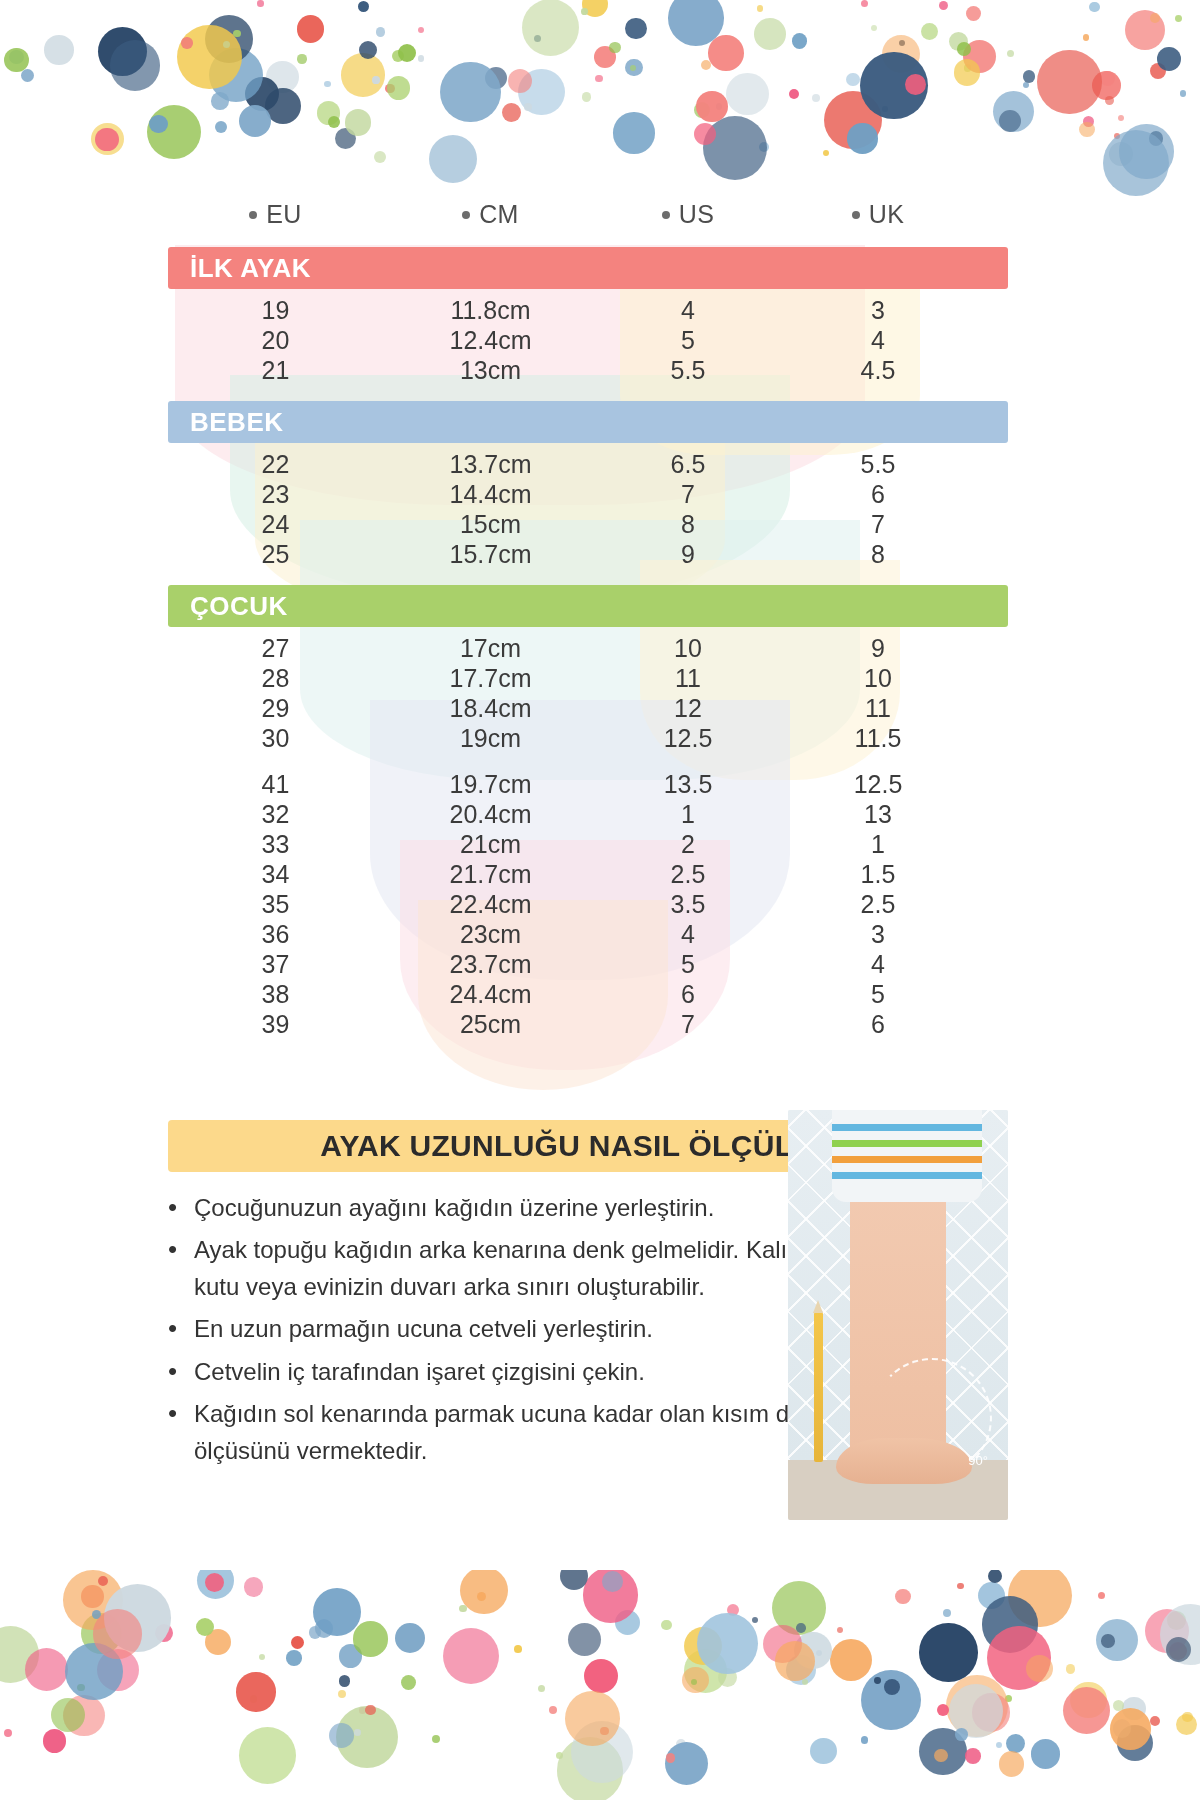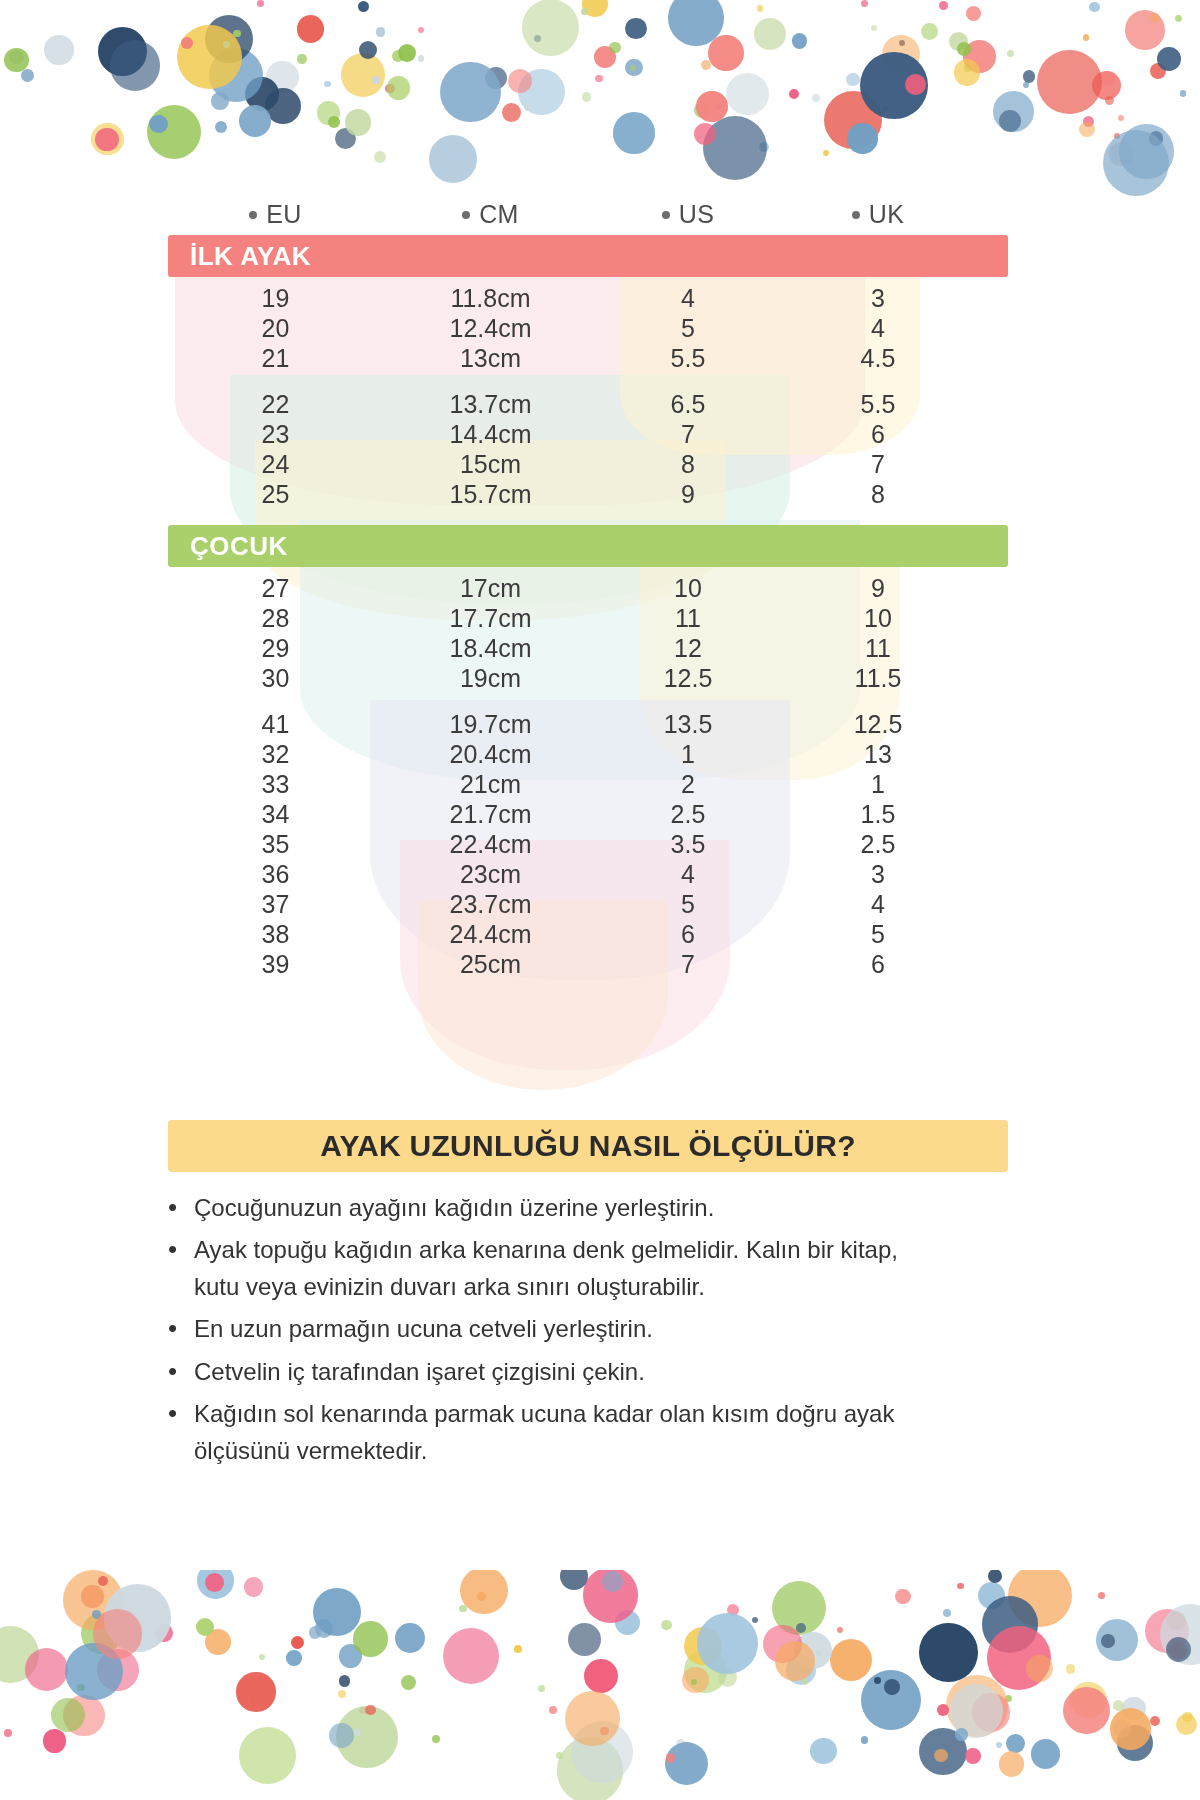--- a/index.html
+++ b/index.html
@@ -28,21 +28,21 @@
   
   .table-wrap {
     position: absolute;
     left: 168px;
     top: 200px;
     width: 840px;
   }
   .col-head {
     display: flex;
     padding-left: 0;
-    margin-bottom: 6px;
+    margin-bottom: 18px;
   }
   .col-head .ch {
     font-size: 25px;
     color: #4d4d4d;
     text-align: center;
     letter-spacing: .3px;
   }
   .ch .bullet {
     display: inline-block;
     width: 8px; height: 8px;
@@ -363,20 +363,23 @@
             <div class="cell us">5</div>
             <div class="cell uk">4</div>
           </div>
           <div class="row">
             <div class="cell eu">21</div>
             <div class="cell cm">13cm</div>
             <div class="cell us">5.5</div>
             <div class="cell uk">4.5</div>
           </div>
         </div>
+        <div class="group-bar" style="background: rgb(168, 196, 224);">
+          <span>BEBEK</span>
+        </div>
         <div class="rows">
           <div class="row">
             <div class="cell eu">22</div>
             <div class="cell cm">13.7cm</div>
             <div class="cell us">6.5</div>
             <div class="cell uk">5.5</div>
           </div>
           <div class="row">
             <div class="cell eu">23</div>
             <div class="cell cm">14.4cm</div>
@@ -504,20 +507,35 @@
       <div class="li">
         <div class="bul">•</div>
         <div class="txt">Cetvelin iç tarafından işaret çizgisini çekin.</div>
       </div>
       <div class="li">
         <div class="bul">•</div>
         <div class="txt">Kağıdın sol kenarında parmak ucuna kadar olan kısım doğru ayak ölçüsünü vermektedir.</div>
       </div>
     </div>
 
+  <div class="photo">
+    <div class="tilegrid"></div>
+    <div class="tilefloor"></div>
+    <div class="leg"></div>
+    <div class="shorts">
+      <div class="stripe" style="top:14px; background:#63b7e0;"></div>
+      <div class="stripe" style="top:30px; background:#8fd14f;"></div>
+      <div class="stripe" style="top:46px; background:#f2a03d;"></div>
+      <div class="stripe" style="top:62px; background:#63b7e0;"></div>
+    </div>
+    <div class="foot"></div>
+    <div class="pencil"></div>
+    <div class="arc"></div>
+    <div class="angle">90°</div>
+  </div>
 
   <div class="confetti bottom" id="confetti-bottom">
       <div class="dot" style="width: 7.61929px; height: 7.61929px; left: 249.642px; top: 125.29px; background: rgb(195, 217, 160); opacity: 0.57;"></div>
       <div class="dot" style="width: 8.417px; height: 8.417px; left: 548.96px; top: 135.877px; background: rgb(244, 131, 127); opacity: 0.8;"></div>
       <div class="dot" style="width: 30.2325px; height: 30.2325px; left: 785.609px; top: 84.872px; background: rgb(159, 195, 221); opacity: 0.72;"></div>
       <div class="dot" style="width: 36.4638px; height: 36.4638px; left: 1070.48px; top: 111.729px; background: rgb(242, 201, 76); opacity: 0.58;"></div>
       <div class="dot" style="width: 54.0881px; height: 54.0881px; left: 771.572px; top: 11.0049px; background: rgb(143, 192, 74); opacity: 0.65;"></div>
       <div class="dot" style="width: 23.5726px; height: 23.5726px; left: 1122.35px; top: 126.834px; background: rgb(205, 217, 224); opacity: 0.82;"></div>
       <div class="dot" style="width: 23.3456px; height: 23.3456px; left: 42.8591px; top: 159.216px; background: rgb(239, 95, 134); opacity: 0.98;"></div>
       <div class="dot" style="width: 8.15898px; height: 8.15898px; left: 3.87319px; top: 159.004px; background: rgb(242, 96, 126); opacity: 0.75;"></div>

